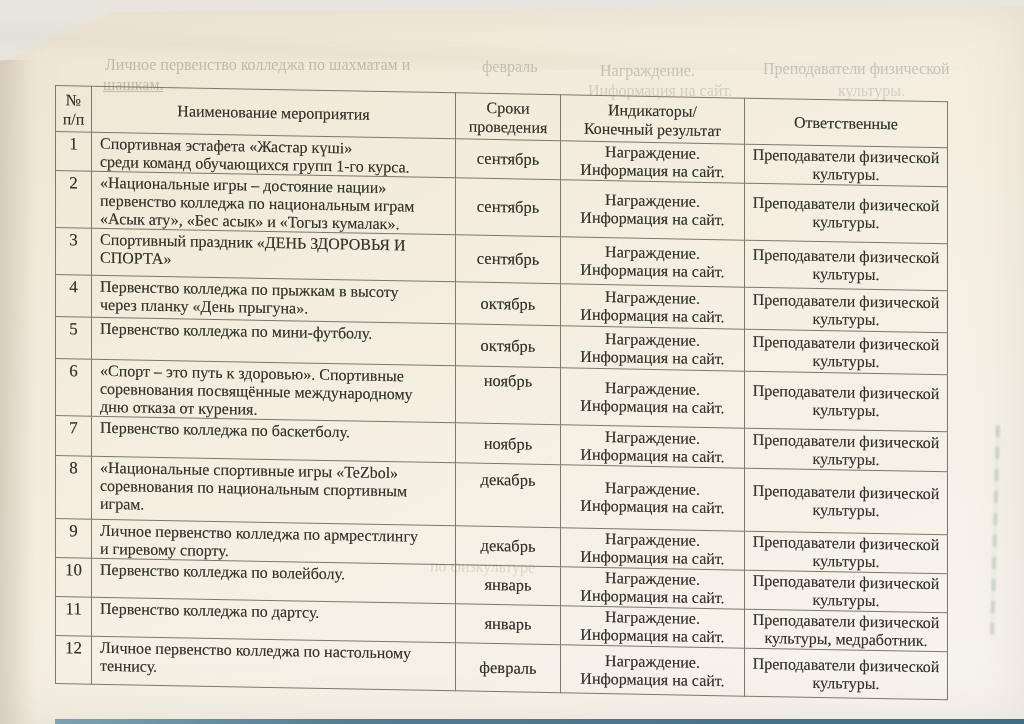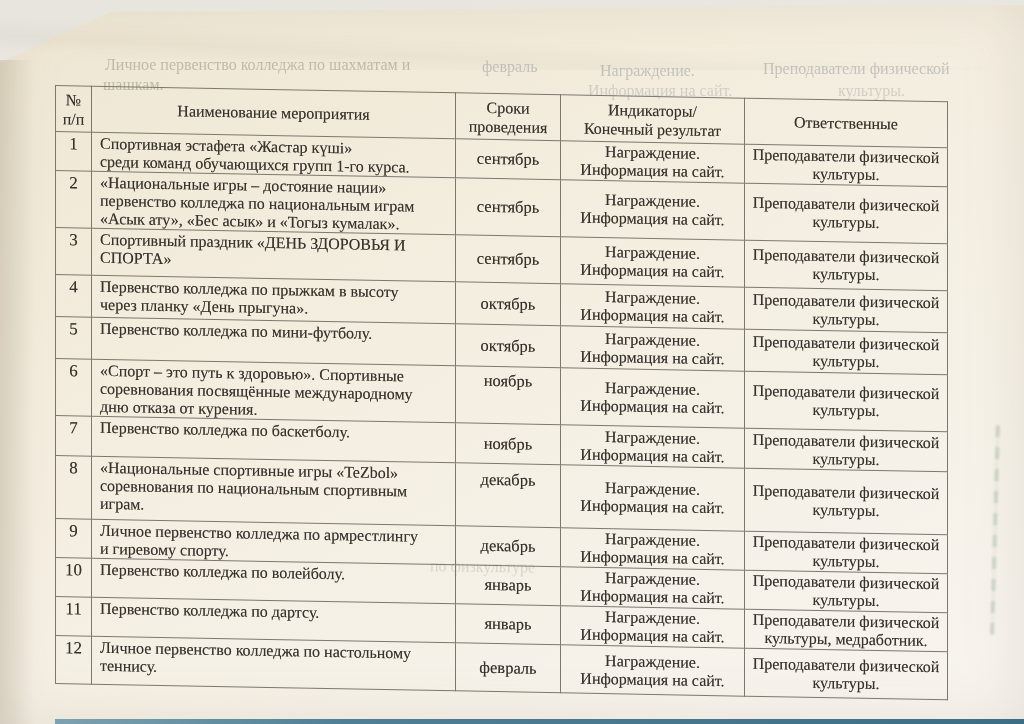--- a/index.html
+++ b/index.html
@@ -78,21 +78,21 @@
 </head>
 <body>
 
 <div class="canvas">
   <div class="scan-bg"></div>
   <div class="paper"></div>
   <div class="paper-shadow-left"></div>
   <div class="paper-shadow-top"></div>
 
   <div class="ghost" style="left:105px;top:56px;">Личное первенство колледжа по шахматам и</div>
-  <div class="ghost" style="left:103px;top:76px;">шашкам.</div>
+  <div class="ghost" style="left:103px;top:76px;text-decoration:underline;">шашкам.</div>
   <div class="ghost bluish" style="left:482px;top:58px;">февраль</div>
   <div class="ghost bluish" style="left:600px;top:62px;">Награждение.</div>
   <div class="ghost bluish" style="left:588px;top:82px;opacity:0.75;">Информация на сайт.</div>
   <div class="ghost bluish" style="left:763px;top:60px;">Преподаватели физической</div>
   <div class="ghost bluish" style="left:838px;top:82px;opacity:0.75;">культуры.</div>
   <div class="ghost" style="left:430px;top:558px;transform:rotate(0.8deg);opacity:0.55;">по физкультуре</div>
   <div class="smudge"></div>
 
   <div class="table-wrap">
     <table class="events">

